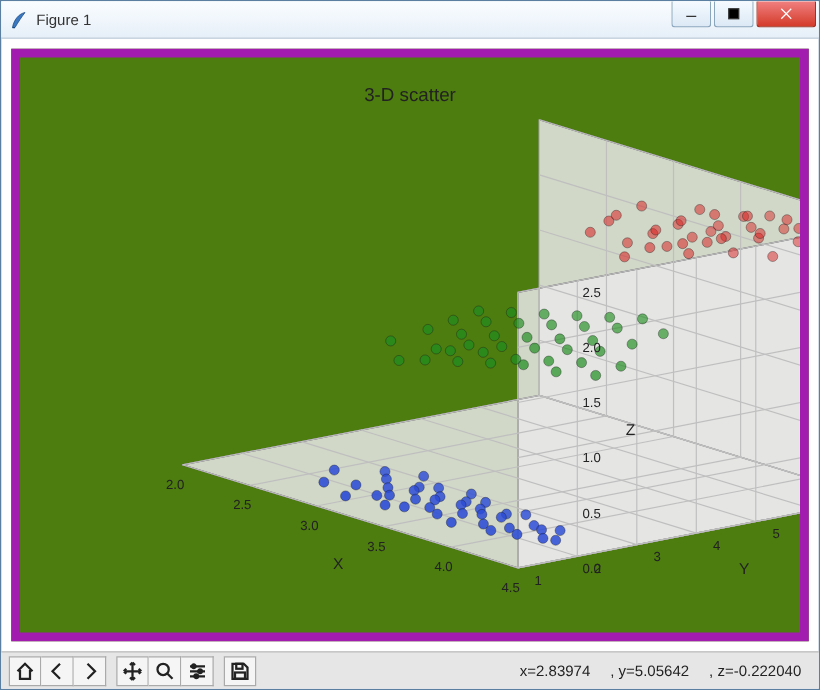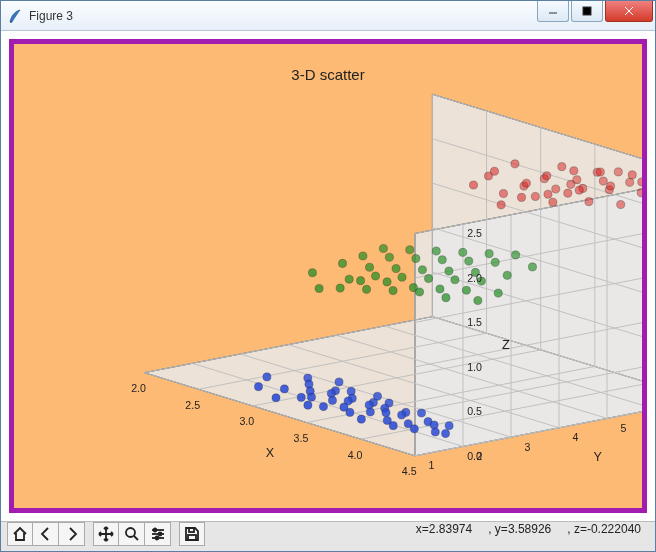--- a/index.html
+++ b/index.html
@@ -52,24 +52,24 @@
     width: 46px;
     background: linear-gradient(#f08080,#d43b2a);
     border-color: #a03020;
   }
   .win-btn svg { stroke: #333; }
   .win-btn.close svg { stroke: #fff; }
 
   
   .figure-area {
     flex: 1 1 auto;
-    border: 5px solid #a21caf;
+    border: 7px solid #a21caf;
     margin: 8px;
     position: relative;
-    background: #fdba74;
+    background: #4d7c0f;
     overflow: hidden;
   }
   .chart-title {
     position: absolute;
     top: 22px;
     left: 0; right: 0;
     text-align: center;
     font-size: 15px;
     color: #222;
   }
@@ -88,20 +88,21 @@
   .cube-outline { stroke: #555; stroke-width: 1; fill: none; }
   .cube-face { fill: #e9e9e9; fill-opacity: 0.85; stroke: #bfbfbf; }
   .dot { stroke: #1a1a1a; stroke-width: 0.3; }
 
   
   .toolbar {
     height: 30px;
     background: #e6e6e6;
     border-top: 1px solid #bbb;
     display: flex;
+    align-items: center;
     padding: 0 6px;
     box-sizing: border-box;
   }
   .tool-group {
     display: flex;
     gap: 0;
   }
   .tool-btn {
     width: 26px; height: 24px;
     border: 1px solid #aaa;
@@ -124,21 +125,21 @@
 </head>
 <body>
 
 <div class="window">
 
   <div class="titlebar">
     <svg class="app-icon" viewBox="0 0 16 16">
       <path d="M3 14 C4 8 8 3 13 2 C10 6 8 9 5 14 Z" fill="#3a78c2" stroke="#1a4a82" stroke-width="0.6"></path>
       <path d="M5 14 L3 14" stroke="#1a4a82" stroke-width="1"></path>
     </svg>
-    <span class="title-text">Figure 3</span>
+    <span class="title-text">Figure 1</span>
     <div class="spacer"></div>
     <div class="win-btns">
       <div class="win-btn">
         <svg width="10" height="10" viewBox="0 0 10 10">
             <line x1="1" y1="7" x2="9" y2="7"></line>
           </svg>
       </div>
       <div class="win-btn">
         <svg width="10" height="10" viewBox="0 0 10 10">
             <rect x="1" y="1" width="8" height="8"></rect>
@@ -408,18 +409,18 @@
       <div class="tool-btn">
         <svg width="16" height="16" viewBox="0 0 16 16">
             <path d="M2 2 H11 L14 5 V14 H2 Z"></path>
             <rect x="5" y="2" width="5" height="4"></rect>
             <rect x="4" y="9" width="8" height="5"></rect>
           </svg>
       </div>
     </div>
     <div class="status">
       <span>x=2.83974</span>
-      <span>, y=3.58926</span>
+      <span>, y=5.05642</span>
       <span>, z=-0.222040</span>
     </div>
   </div>
 
 </div>
 
 </body></html>

